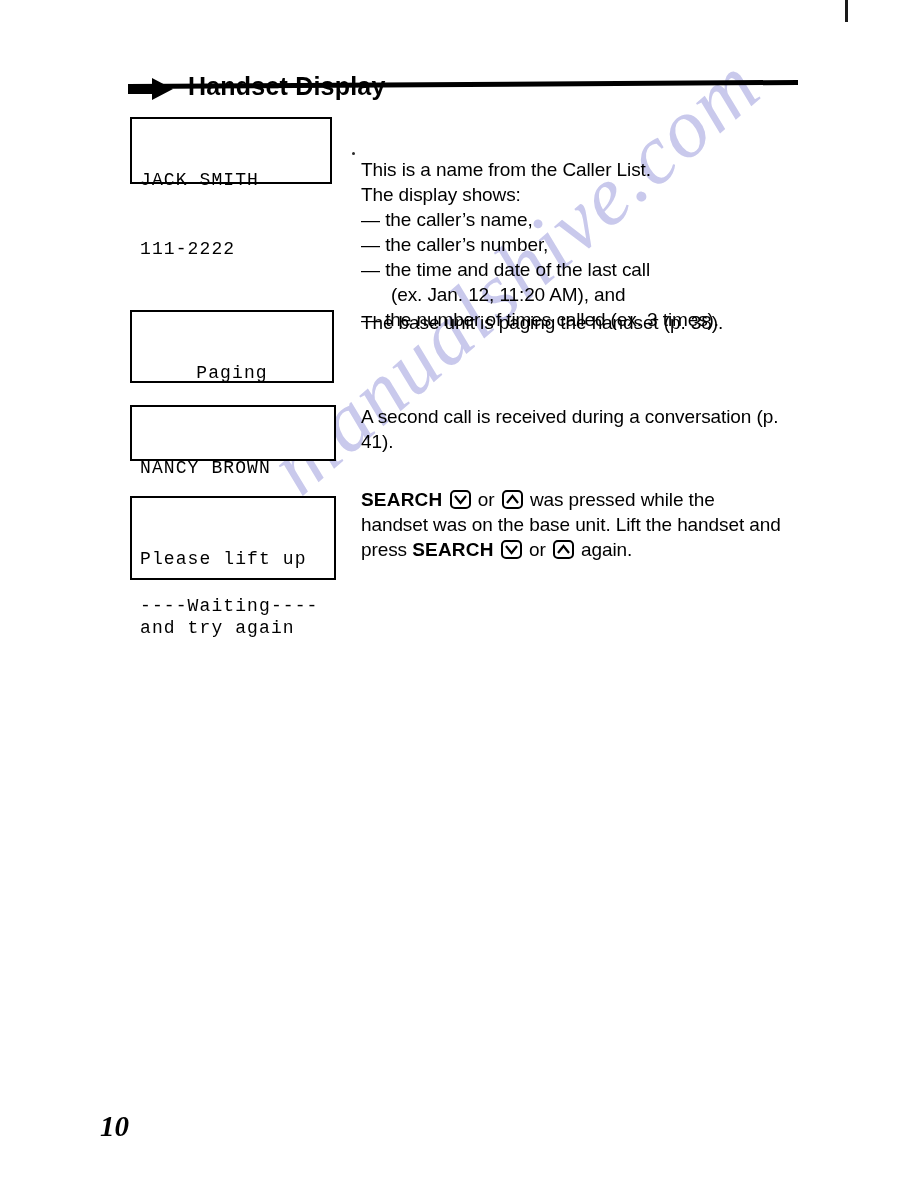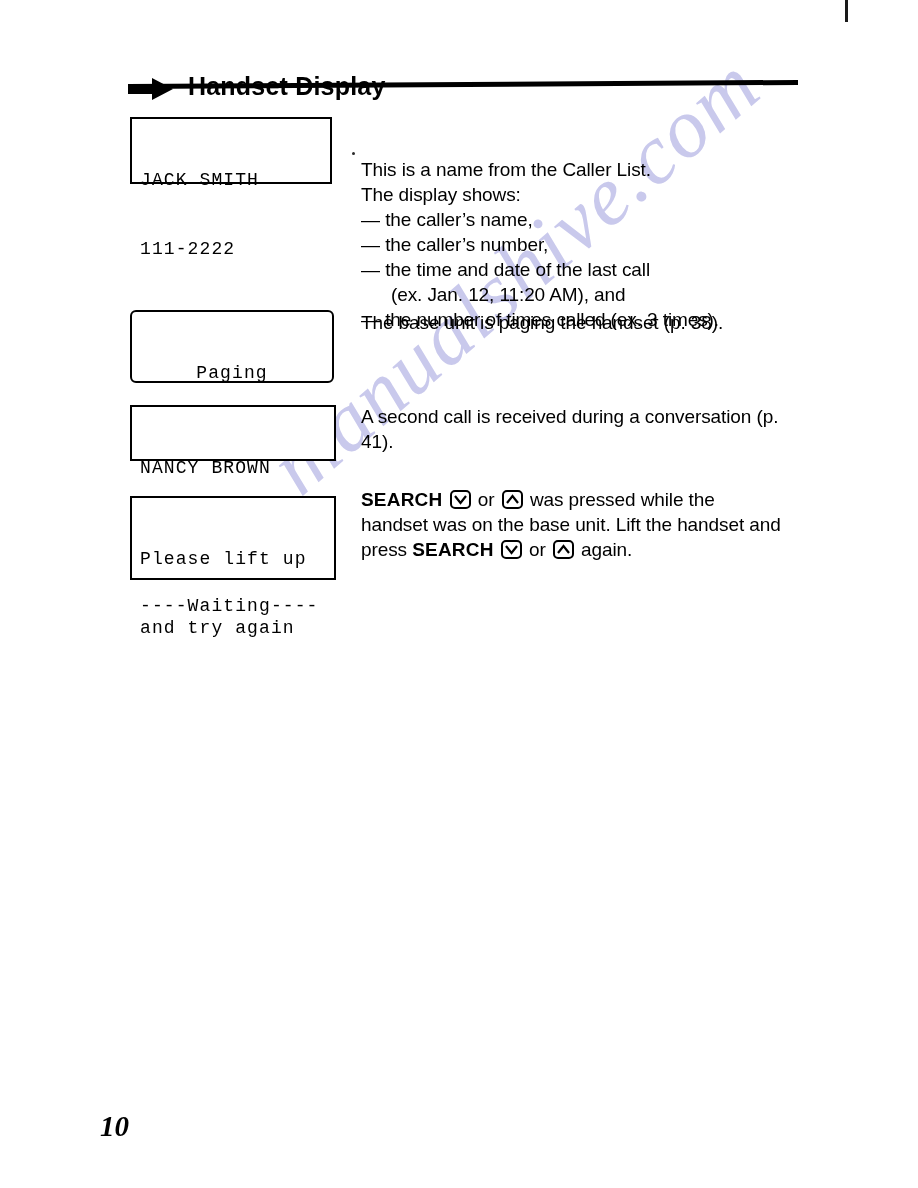--- a/index.html
+++ b/index.html
@@ -101,21 +101,21 @@
     font-size: 18px;
     line-height: 23px;
     letter-spacing: 1.1px;
     padding: 4px 0 0 8px;
     white-space: pre;
   }
   .lcd .lcd-line { display: block; min-height: 23px; }
   .lcd.centered .lcd-line { text-align: center; padding-right: 8px; }
 
   #lcd-caller   { left: 130px; top: 117px; width: 202px; height: 67px; }
-  #lcd-paging   { left: 130px; top: 310px; width: 204px; height: 73px; border-radius: 6px; }
+  #lcd-paging   { left: 130px; top: 310px; width: 204px; height: 73px; }
   #lcd-waiting  { left: 130px; top: 405px; width: 206px; height: 56px; }
   #lcd-lift     { left: 130px; top: 496px; width: 206px; height: 84px; }
 
   
   .copy {
     position: absolute;
     font-size: 19px;
     line-height: 25px;
     letter-spacing: -0.1px;
   }

